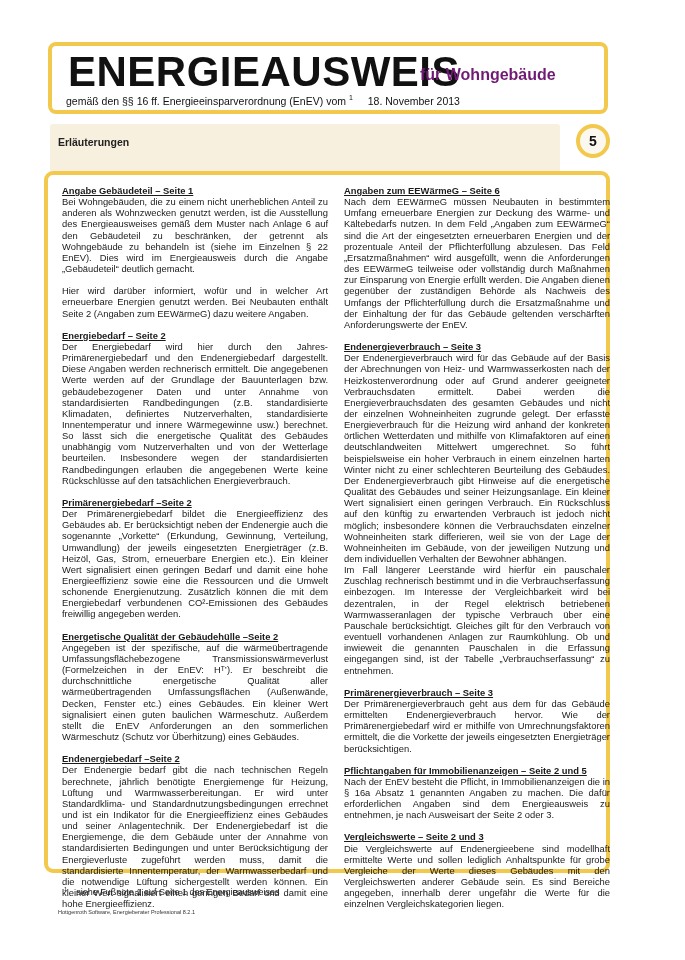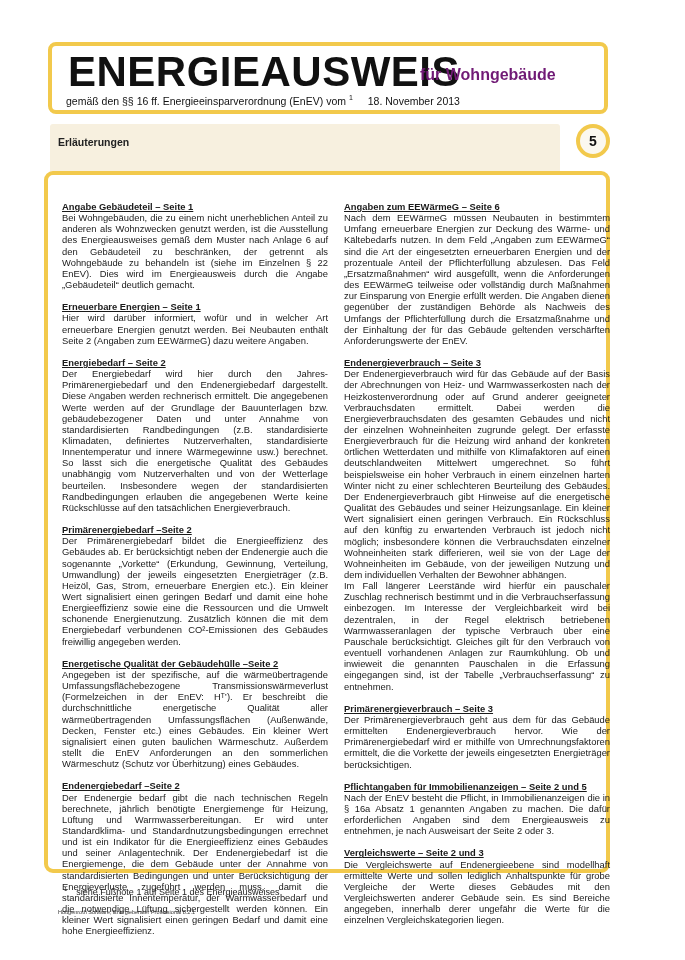--- a/index.html
+++ b/index.html
@@ -34,21 +34,21 @@
     position:absolute; left:576px; top:124px; width:34px; height:34px; border-radius:50%;
     border:4px solid #f2c94c; box-sizing:border-box; background:#fbf8ef;
     display:flex; align-items:center; justify-content:center;
     font-size:14px; font-weight:bold; color:#111;
   }
   .content-box {
     position:absolute; left:44px; top:171px; width:566px; height:702px;
     border:4px solid #f2c94c; border-radius:9px; box-sizing:border-box; background:#fff;
   }
   .col {
-    position:absolute; top:26px; width:266px; font-size:9.4px; line-height:11.15px;
+    position:absolute; top:10px; width:266px; font-size:9.4px; line-height:11.15px;
     text-align:justify; color:#1a1a1a;
   }
   .col.left { left:14px; }
   .col.right { left:296px; }
   .sec { margin-bottom:11px; }
   .sec h3 {
     margin:0; font-size:9.4px; font-weight:bold; text-decoration:underline; line-height:11.15px;
   }
   .sec p { margin:0; hyphens:auto; }
   .footnote {
@@ -77,21 +77,20 @@
 </div>
 <div class="page-circle">5</div>
 
 <div class="content-box">
   <div class="col left">
     <div class="sec">
       <h3>Angabe Gebäudeteil – Seite 1</h3>
       <p>Bei Wohngebäuden, die zu einem nicht unerheblichen Anteil zu anderen als Wohnzwecken genutzt werden, ist die Ausstellung des Energieausweises gemäß dem Muster nach Anlage 6 auf den Gebäudeteil zu beschränken, der getrennt als Wohngebäude zu behandeln ist (siehe im Einzelnen § 22 EnEV). Dies wird im Energieausweis durch die Angabe „Gebäudeteil“ deutlich gemacht.</p>
     </div>
     <div class="sec">
-      <h3>Erneuerbare Energien – Seite 1</h3>
       <p>Hier wird darüber informiert, wofür und in welcher Art erneuerbare Energien genutzt werden. Bei Neubauten enthält Seite 2 (Angaben zum EEWärmeG) dazu weitere Angaben.</p>
     </div>
     <div class="sec">
       <h3>Energiebedarf – Seite 2</h3>
       <p>Der Energiebedarf wird hier durch den Jahres-Primärenergiebedarf und den Endenergiebedarf dargestellt. Diese Angaben werden rechnerisch ermittelt. Die angegebenen Werte werden auf der Grundlage der Bauunterlagen bzw. gebäudebezogener Daten und unter Annahme von standardisierten Randbedingungen (z.B. standardisierte Klimadaten, definiertes Nutzerverhalten, standardisierte Innentemperatur und innere Wärmegewinne usw.) berechnet. So lässt sich die energetische Qualität des Gebäudes unabhängig vom Nutzerverhalten und von der Wetterlage beurteilen. Insbesondere wegen der standardisierten Randbedingungen erlauben die angegebenen Werte keine Rückschlüsse auf den tatsächlichen Energieverbrauch.</p>
     </div>
     <div class="sec">
       <h3>Primärenergiebedarf –Seite 2</h3>
       <p>Der Primärenergiebedarf bildet die Energieeffizienz des Gebäudes ab. Er berücksichtigt neben der Endenergie auch die sogenannte „Vorkette“ (Erkundung, Gewinnung, Verteilung, Umwandlung) der jeweils eingesetzten Energieträger (z.B. Heizöl, Gas, Strom, erneuerbare Energien etc.). Ein kleiner Wert signalisiert einen geringen Bedarf und damit eine hohe Energieeffizienz sowie eine die Ressourcen und die Umwelt schonende Energienutzung. Zusätzlich können die mit dem Energiebedarf verbundenen CO²-Emissionen des Gebäudes freiwillig angegeben werden.</p>
     </div>

